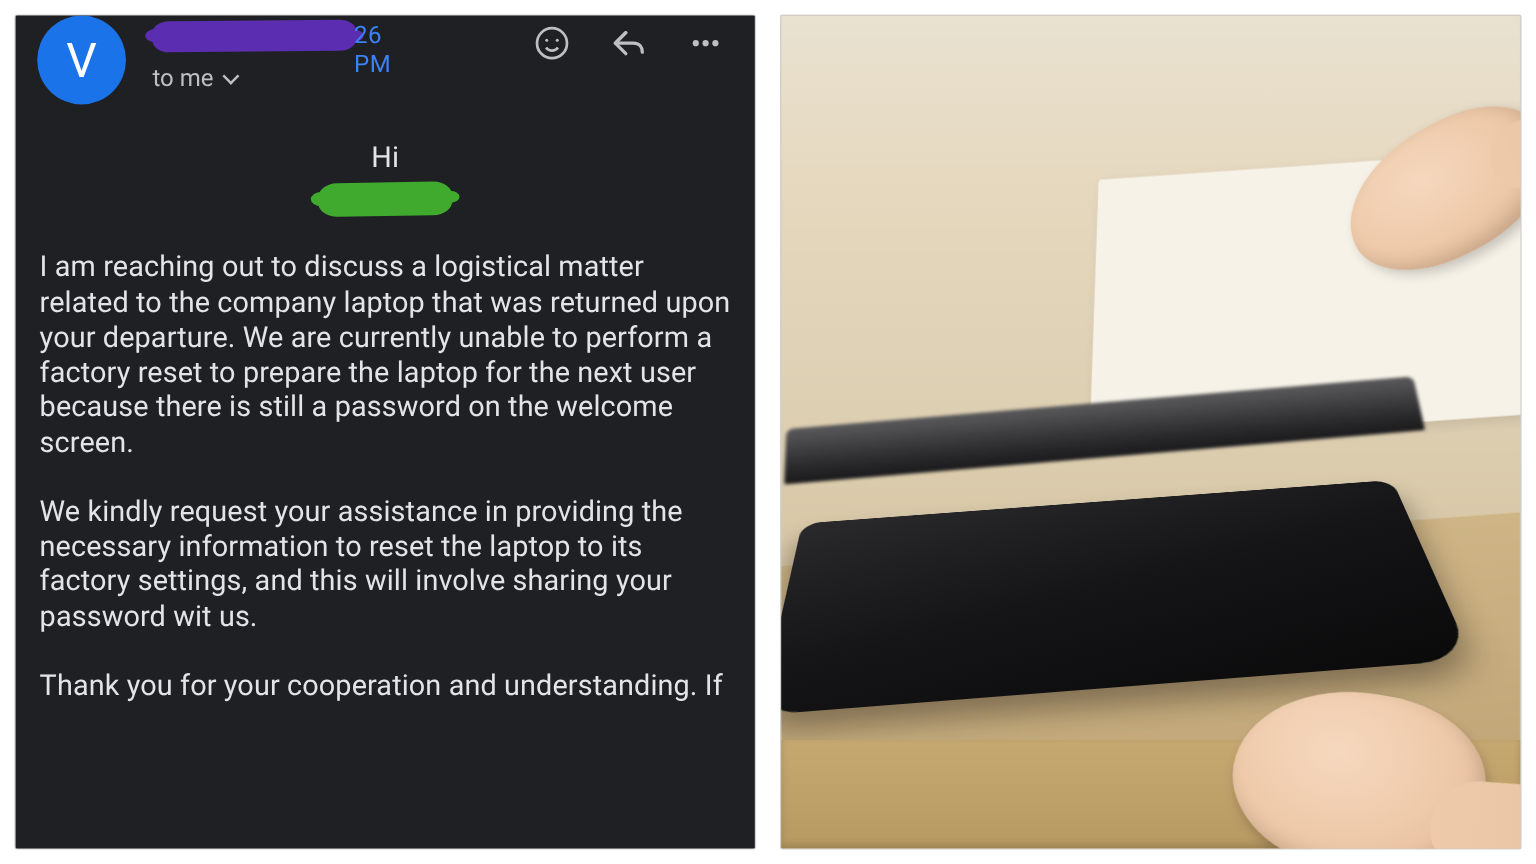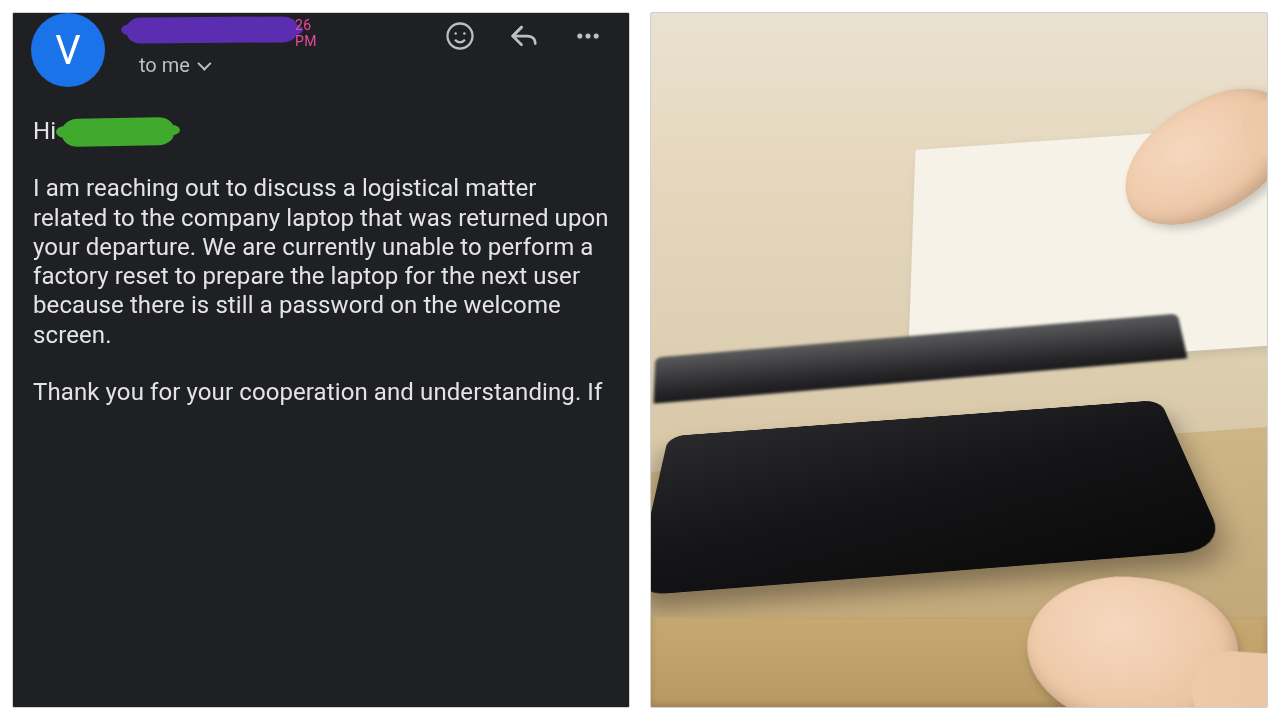--- a/index.html
+++ b/index.html
@@ -75,32 +75,31 @@
   .sender-scribble::before {
     width: 22px; height: 12px; left: -6px; top: 6px;
   }
   .sender-scribble::after {
     width: 20px; height: 11px; right: -6px; top: 8px;
   }
   .timestamp {
     position: absolute;
     left: 168px;
     top: 0px;
-    font-size: 14px;
-    color: #ec4899;
+    font-size: 20px;
+    color: #3b82f6;
     letter-spacing: 0.5px;
   }
   .to-line {
     margin-top: 10px;
     font-size: 20px;
     color: #bdbfc4;
     display: flex;
     align-items: center;
     gap: 8px;
-    margin-left: 12px;
   }
   .header-actions {
     position: absolute;
     right: 6px;
     top: 8px;
     display: flex;
     gap: 34px;
     align-items: center;
   }
   .icon-btn {
@@ -114,23 +113,24 @@
   }
   .email-body {
     margin-top: 26px;
     font-size: 24px;
     line-height: 1.22;
     color: #e4e4e6;
     letter-spacing: 0.1px;
   }
   .greeting-line {
     display: flex;
-    align-items: flex-end;
+    align-items: center;
     gap: 6px;
     margin-bottom: 28px;
+    flex-direction: column;
   }
   .name-scribble {
     width: 112px;
     height: 28px;
     background: #3faa2d;
     border-radius: 16px / 12px;
     position: relative;
     transform: rotate(-1deg);
   }
   .name-scribble::before {
@@ -302,20 +302,21 @@
       </div>
     </div>
   </div>
 
   <div class="email-body">
     <div class="greeting-line">
       <span>Hi</span>
       <div class="name-scribble"></div>
     </div>
     <p class="para">I am reaching out to discuss a logistical matter related to the company laptop that was returned upon your departure. We are currently unable to perform a factory reset to prepare the laptop for the next user because there is still a password on the welcome screen.</p>
+    <p class="para">We kindly request your assistance in providing the necessary information to reset the laptop to its factory settings, and this will involve sharing your password wit us.</p>
     <p class="para">Thank you for your cooperation and understanding. If</p>
   </div>
 </div>
 
 <div class="panel right-panel">
   <div class="photo">
     <div class="paper"></div>
     <div class="table-edge"></div>
     <div class="laptop">
       <div class="laptop-lid"></div>

